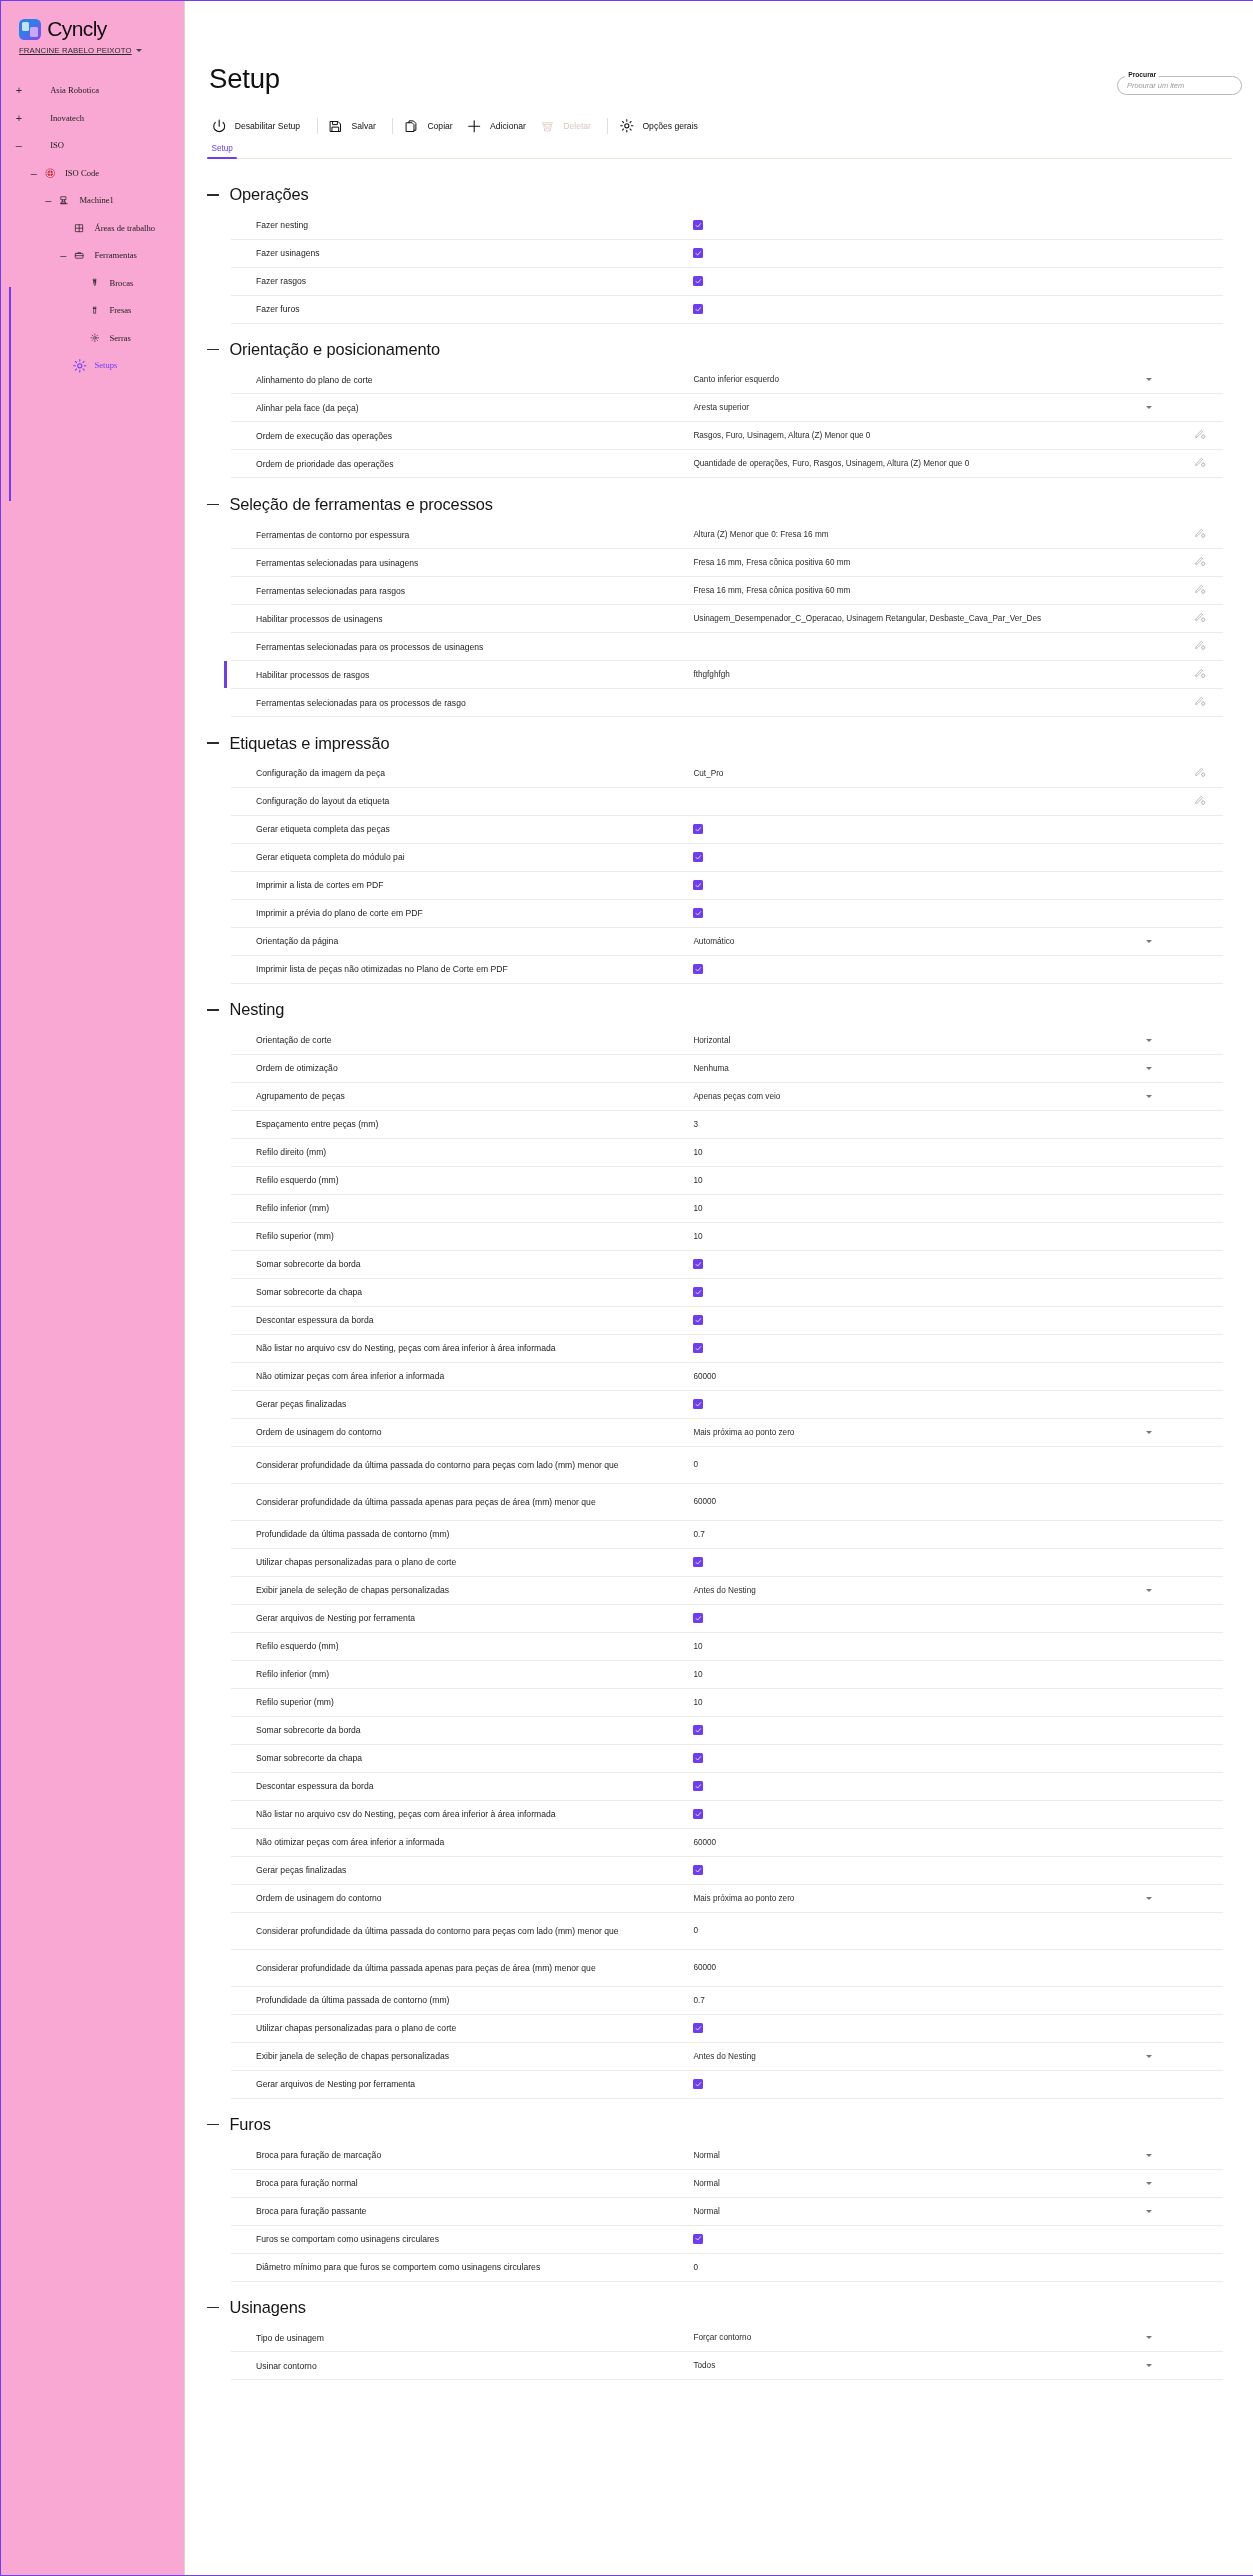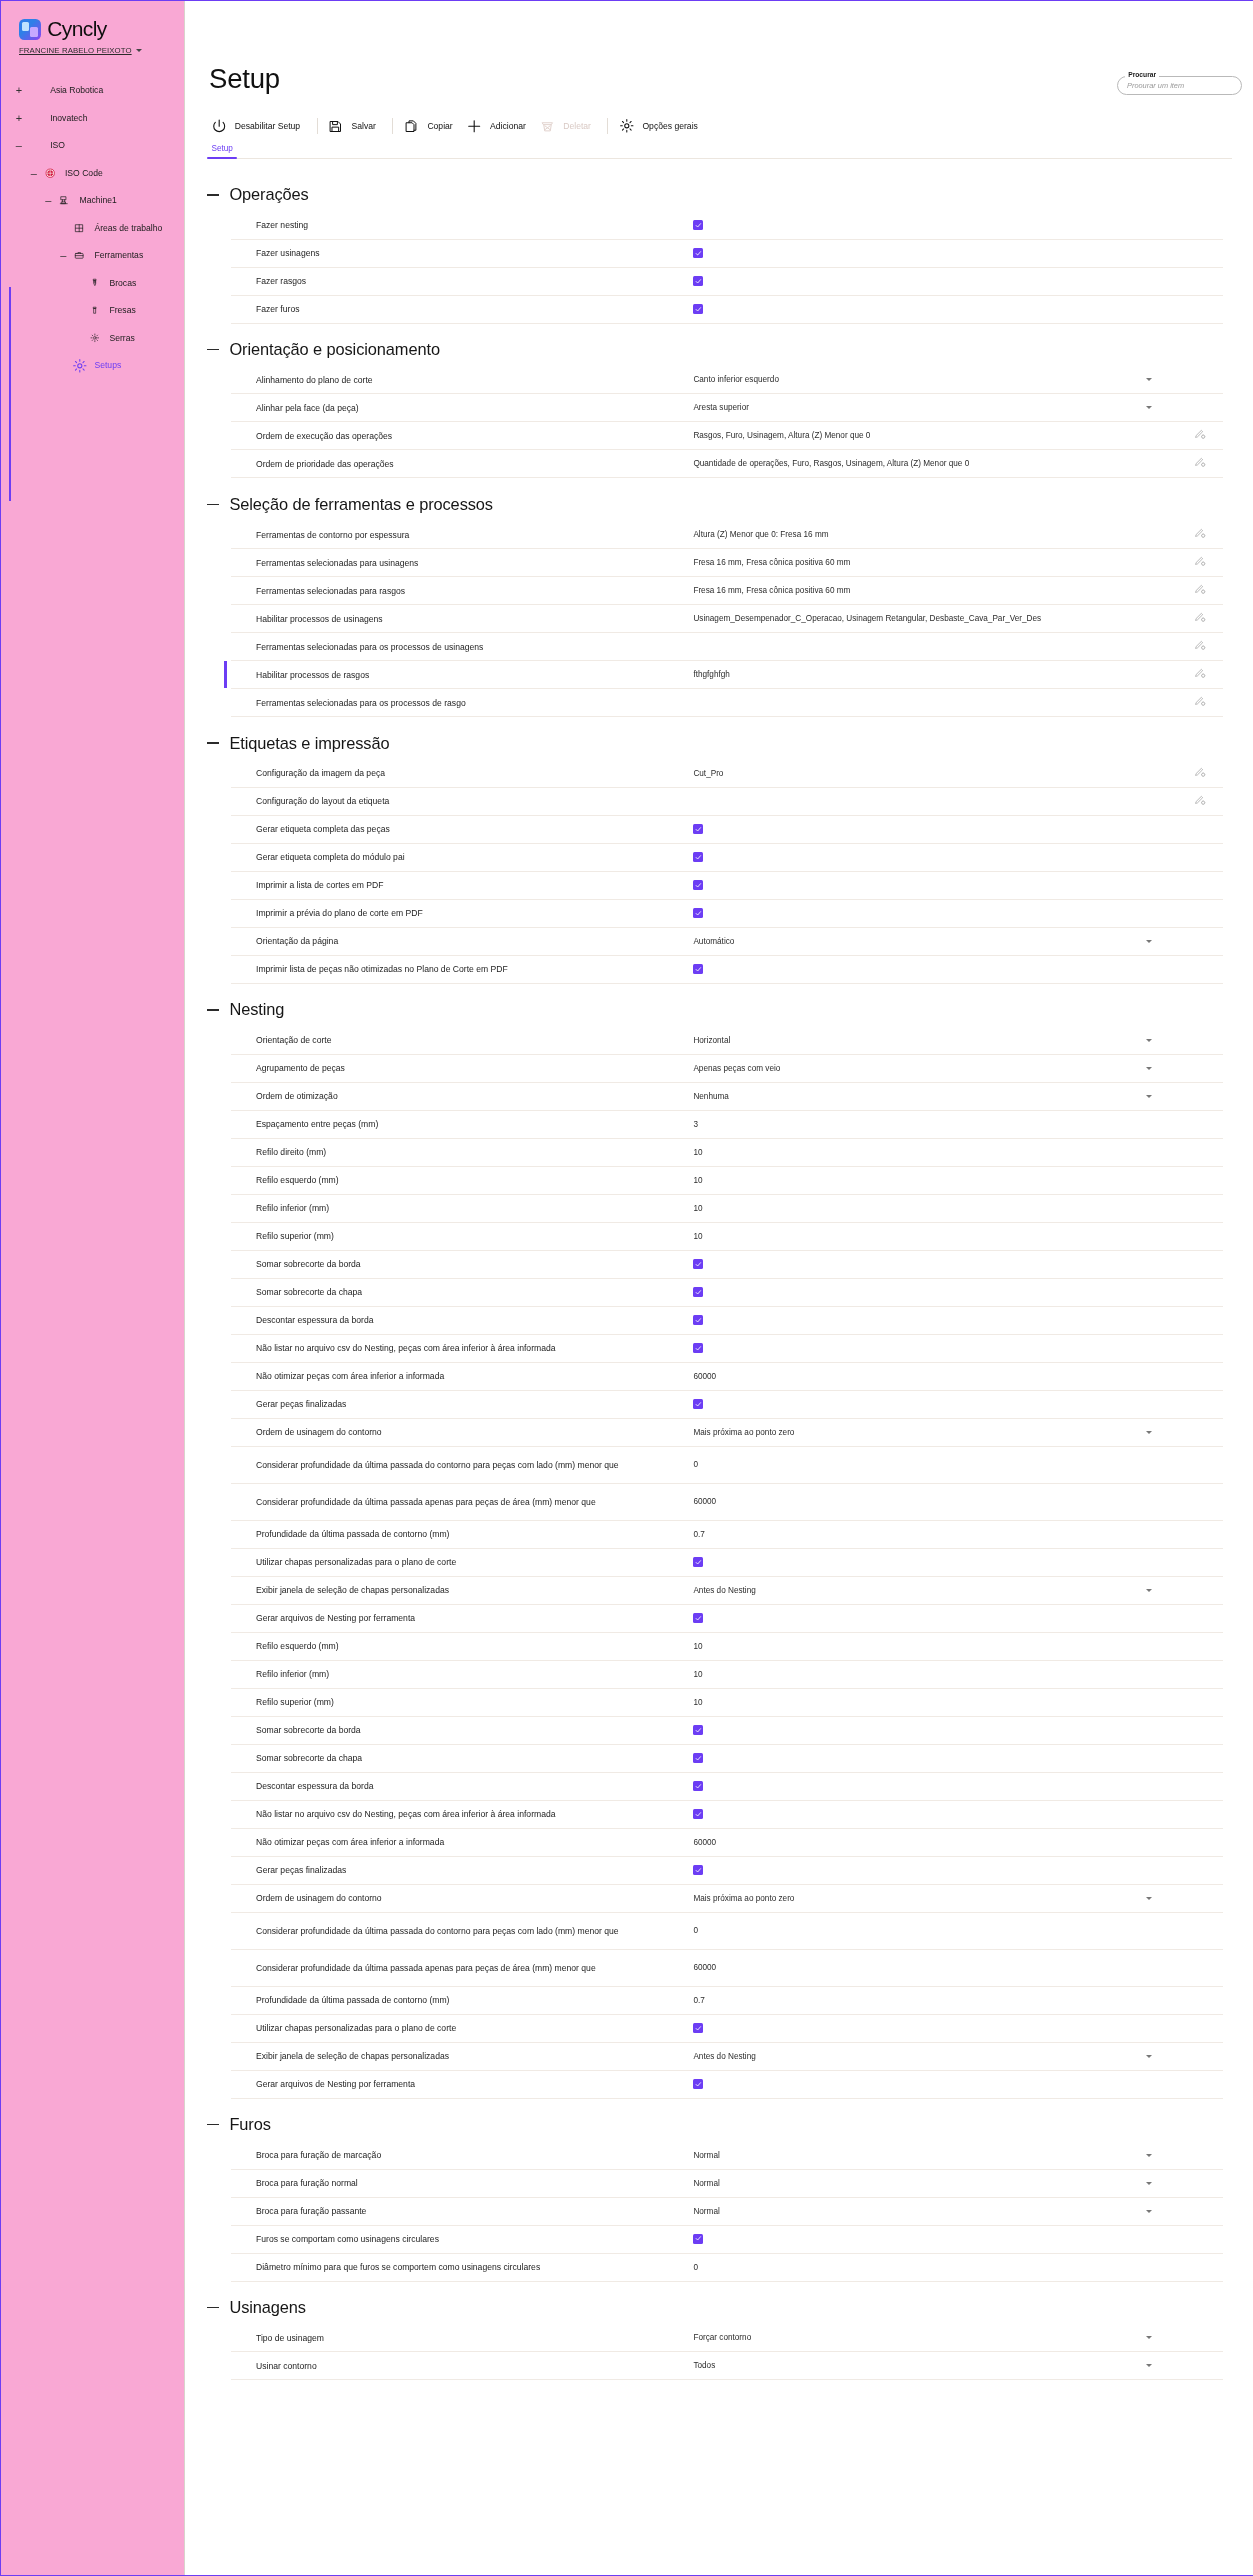--- a/index.html
+++ b/index.html
@@ -93,21 +93,21 @@
     text-align:center;
     color:#333;
     font-size: 11px;
     line-height: 1;
     user-select:none;
   }
   .tree-node .t-icon {
     width: 16.4px; flex:0 0 16.4px;
     display:flex; align-items:center; justify-content:center;
   }
-  .tree-node .t-label { padding-left: 6.7px; line-height:1.25; }
+  .tree-node .t-label { padding-left: 6.7px; line-height:1.25;font-family:Liberation Serif, serif; }
   .lvl0 { padding-left: 9.7px; }
   .lvl1 { padding-left: 24.5px; }
   .lvl2 { padding-left: 39px; }
   .lvl3 { padding-left: 54px; }
   .lvl4 { padding-left: 69px; }
   .node-active .t-label { color:#6c3df4; }
   .tree-rail {
     position:absolute;
     left: 8.2px;
     top: 210px;
@@ -722,28 +722,28 @@
             <span class="section-title">Nesting</span>
           </div>
           <div class="rows">
             <div class="row">
               <div class="row-label">Orientação de corte</div>
               <div class="row-value"><span>Horizontal</span></div>
               <span class="sel-arrow"></span>
               <div class="row-end"></div>
             </div>
             <div class="row">
+              <div class="row-label">Ordem de otimização</div>
+              <div class="row-value"><span>Nenhuma</span></div>
+              <span class="sel-arrow"></span>
+              <div class="row-end"></div>
+            </div>
+            <div class="row">
               <div class="row-label">Agrupamento de peças</div>
               <div class="row-value"><span>Apenas peças com veio</span></div>
-              <span class="sel-arrow"></span>
-              <div class="row-end"></div>
-            </div>
-            <div class="row">
-              <div class="row-label">Ordem de otimização</div>
-              <div class="row-value"><span>Nenhuma</span></div>
               <span class="sel-arrow"></span>
               <div class="row-end"></div>
             </div>
             <div class="row">
               <div class="row-label">Espaçamento entre peças (mm)</div>
               <div class="row-value"><span>3</span></div>
               <div class="row-end"></div>
             </div>
             <div class="row">
               <div class="row-label">Refilo direito (mm)</div>

